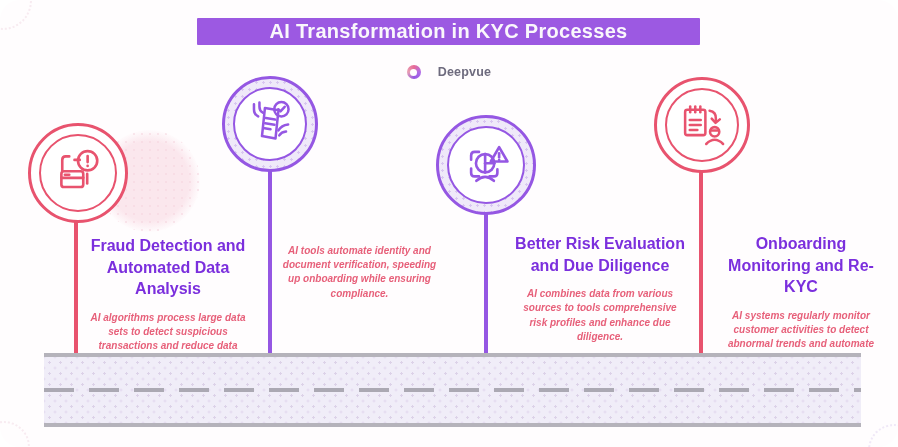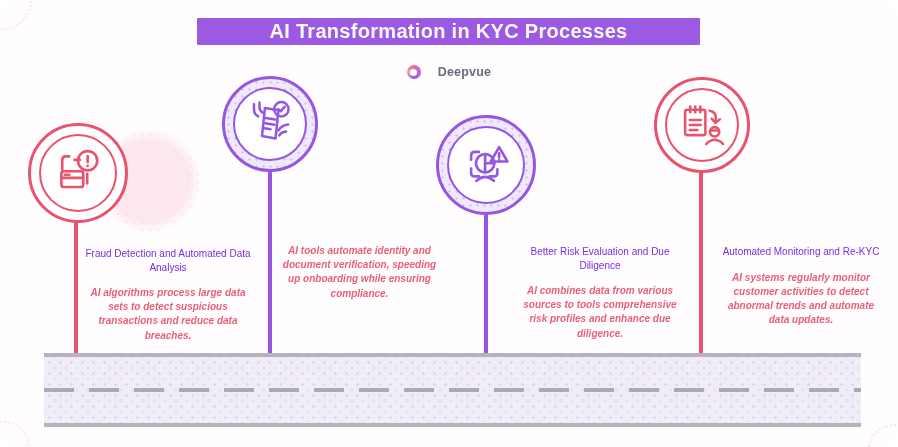--- a/index.html
+++ b/index.html
@@ -62,22 +62,22 @@
   }
   .purple .icon-inner{border:2.5px solid var(--purple); color:var(--purple); background:#fff;}
   .icon-inner svg{display:block;}
 
   .stem{position:absolute; width:3.5px; z-index:1; border-radius:2px;}
   .pink .stem{background:var(--pink);}
   .purple .stem{background:var(--purple);}
 
   .m-text{position:absolute; text-align:center; z-index:2;}
   .m-text h2{
-    color:var(--milestone-title); font-size:10px; font-weight:normal; line-height:1.35;
-    margin:12px auto;
+    color:var(--milestone-title); font-size:16px; font-weight:bold; line-height:1.35;
+    margin:0 auto;
   }
   .m-text p{
     color:var(--body-pink); font-size:10px; font-weight:600; line-height:1.42;
     margin:11px auto 0;
     font-style:italic;
   }
 
   
   .m1 .icon-circle{left:28px; top:123px; width:100px; height:100px;}
   .m1 .icon-inner{width:78px; height:78px;}
@@ -248,21 +248,21 @@
           <path d="M41 15 q8 1 7.5 10 l-.4 3"></path>
           <path d="M43.5 24.5 l4.6 5 5 -4.2"></path>
           <circle cx="47" cy="40" r="5.5"></circle>
           <path d="M42.5 38.5 h9"></path>
           <path d="M37 54.5 q10 -10 20 0"></path>
         </svg>
       </div>
     </div>
     <div class="stem"></div>
     <div class="m-text">
-      <h2>Automated Monitoring and Re-KYC</h2>
+      <h2>Onboarding Monitoring and Re-KYC</h2>
       <p>AI systems regularly monitor customer activities to detect abnormal trends and automate data updates.</p>
     </div>
   </div>
 
   <div class="road">
     <div class="dash-line"></div>
   </div>
 
 </div>
 

